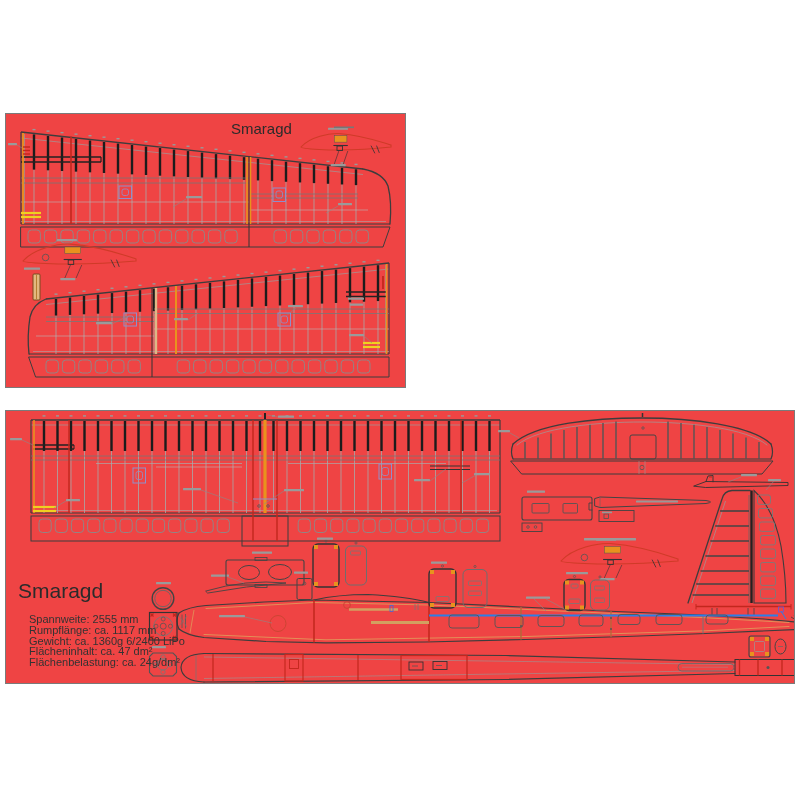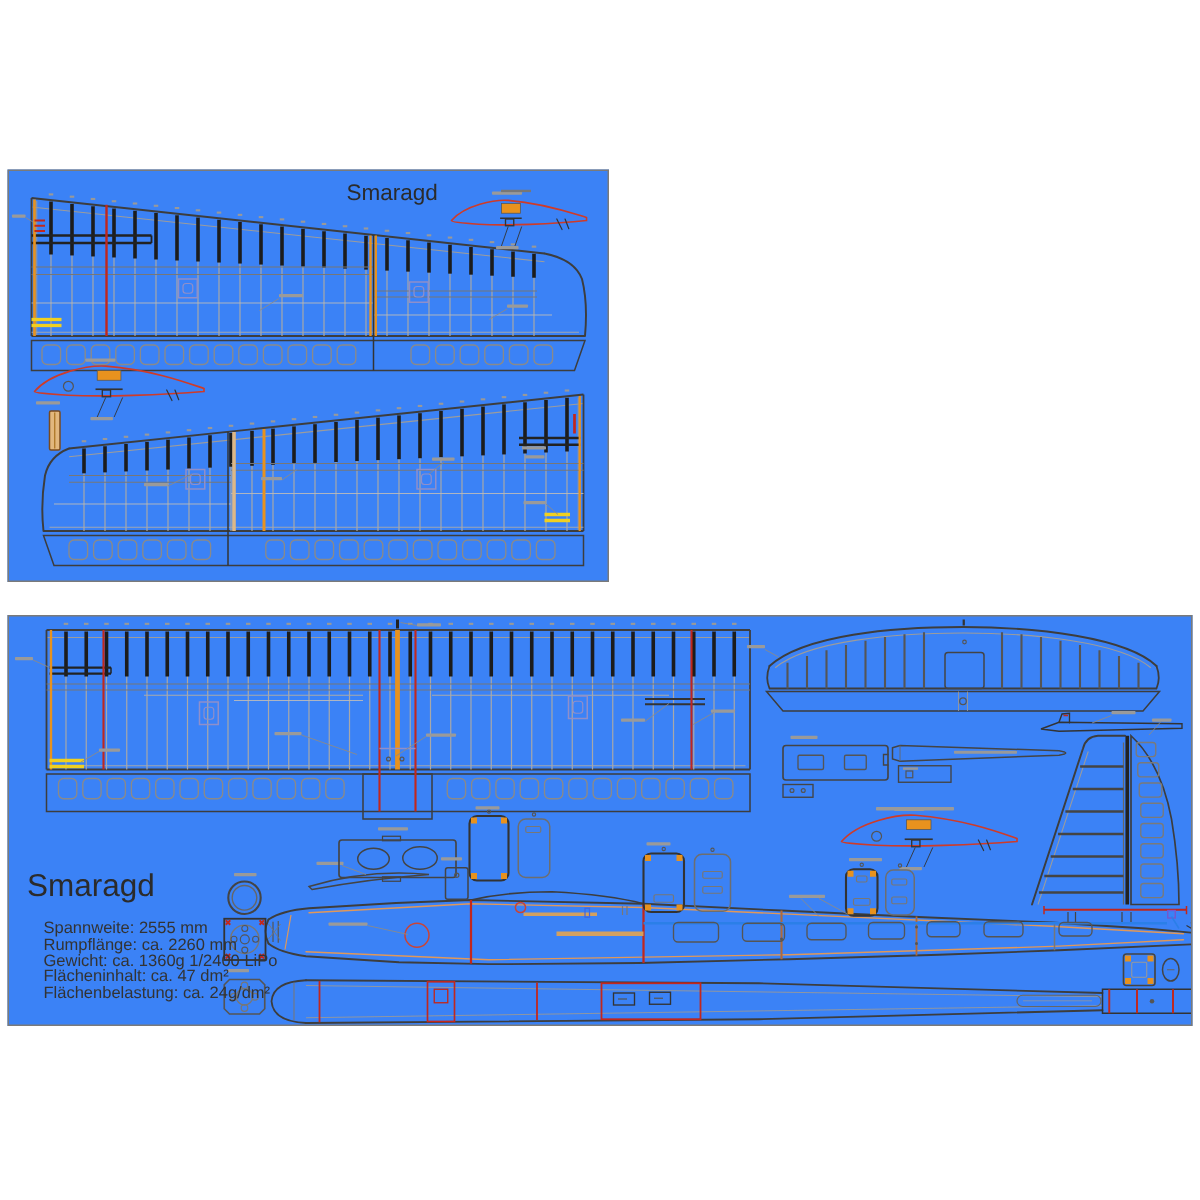--- a/index.html
+++ b/index.html
@@ -1,17 +1,17 @@
 <!DOCTYPE html>
 <html><head>
 <meta charset="utf-8">
 <style>
   html,body{margin:0;padding:0;background:#fff;}
   body{width:800px;height:800px;position:relative;font-family:"Liberation Sans",sans-serif;overflow:hidden;}
-  .sheet{position:absolute;background:#3b82f6;border:1px solid #7a7a7a;box-sizing:border-box;}
+  .sheet{position:absolute;background:#ef4444;border:1px solid #7a7a7a;box-sizing:border-box;}
   #top-sheet{left:5px;top:113px;width:401px;height:275px;}
   #bottom-sheet{left:5px;top:410px;width:790px;height:274px;}
   .sheet svg{position:absolute;left:0;top:0;}
   .sheet-title{position:absolute;color:#2b2b2b;white-space:nowrap;}
   #top-title{left:225px;top:6px;font-size:15px;}
   #bottom-title{left:12px;top:168px;font-size:21px;}
   .specs{position:absolute;left:23px;top:203px;color:#333;font-size:11px;line-height:10.8px;white-space:nowrap;}
 </style>
 </head>
 <body>
@@ -751,18 +751,18 @@
         <circle cx="157" cy="253.5" r="5.5" stroke="#777" stroke-width="0.9" fill="none"></circle>
         <circle cx="157" cy="246" r="2.2" stroke="#777" stroke-width="0.8" fill="none"></circle>
         <circle cx="150" cy="253.5" r="2.2" stroke="#777" stroke-width="0.8" fill="none"></circle>
         <circle cx="164" cy="253.5" r="2.2" stroke="#777" stroke-width="0.8" fill="none"></circle>
         <circle cx="157" cy="261" r="2.2" stroke="#777" stroke-width="0.8" fill="none"></circle>
       </g>
     </svg>
   <div class="sheet-title" id="bottom-title">Smaragd</div>
   <div class="specs">
     <div>Spannweite: 2555 mm</div>
-    <div>Rumpflänge: ca. 2260 mm</div>
-    <div>Gewicht: ca. 1360g 1/2400 LiPo</div>
+    <div>Rumpflänge: ca. 1117 mm</div>
+    <div>Gewicht: ca. 1360g 6/2400 LiPo</div>
     <div>Flächeninhalt: ca. 47 dm²</div>
     <div>Flächenbelastung: ca. 24g/dm²</div>
   </div>
 </div>
 
 </body></html>

